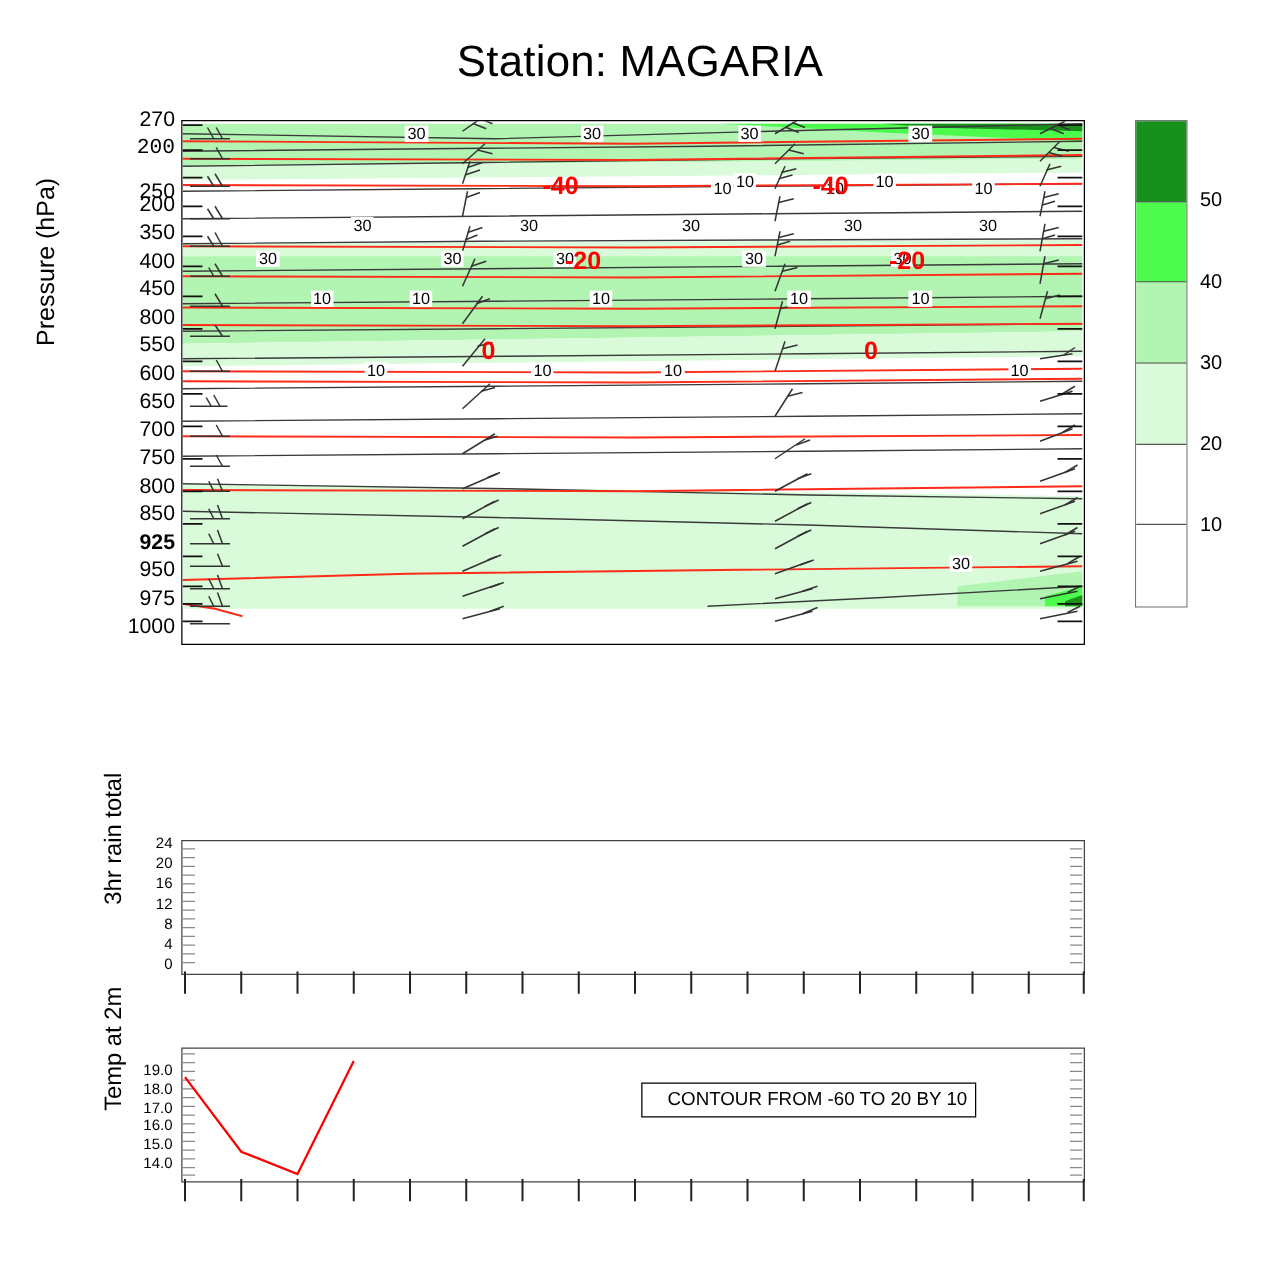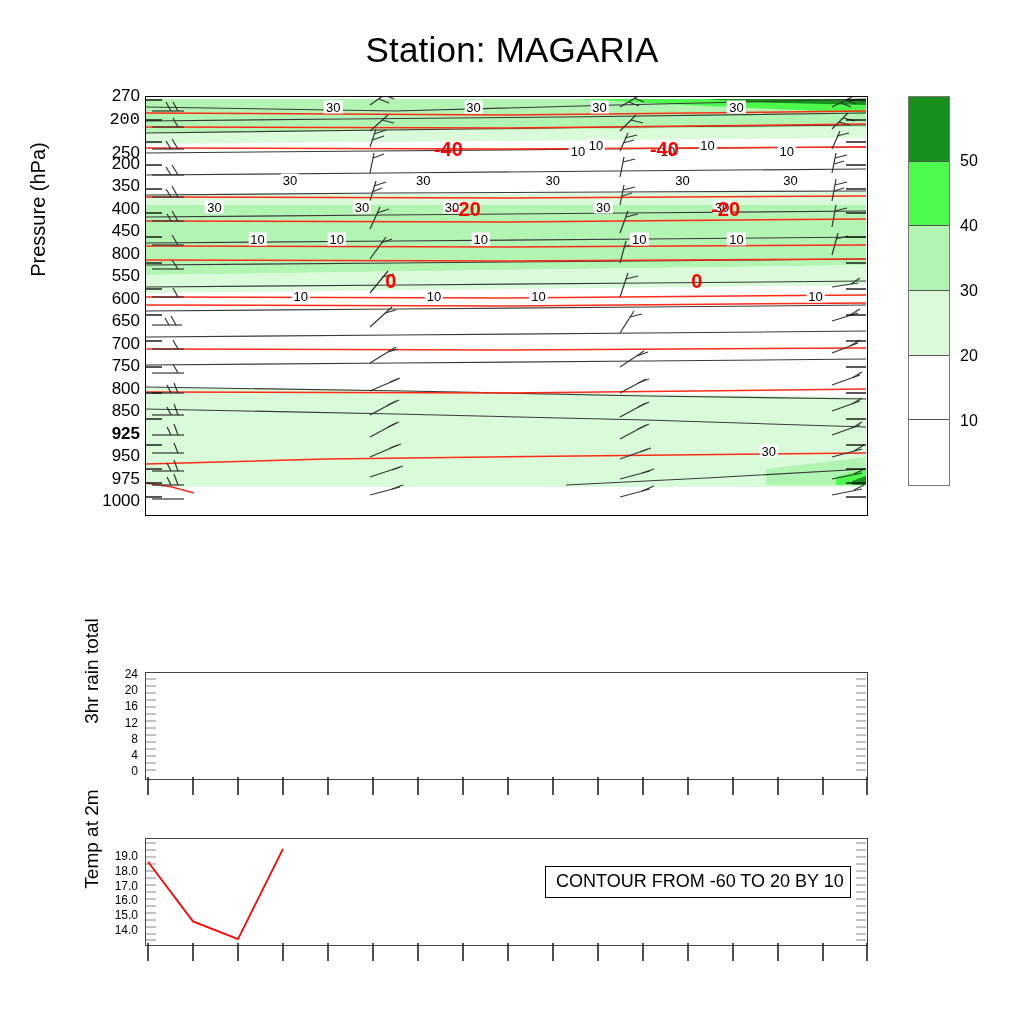--- a/index.html
+++ b/index.html
@@ -28,22 +28,22 @@
   #rainPanel{left:145px;top:672px;width:723px;height:108px;}
   #tempPanel{left:145px;top:838px;width:723px;height:108px;}
   #rainLabel{left:-8px;top:660px;width:200px;text-align:center;font-size:19px;
              transform:rotate(-90deg);transform-origin:center;}
   #tempLabel{left:-8px;top:828px;width:200px;text-align:center;font-size:19px;
              transform:rotate(-90deg);transform-origin:center;}
   .tk{position:absolute;right:0;font-size:12px;transform:translateY(-50%);
       text-align:left;white-space:nowrap;}
   #rainTicks{left:92px;top:668px;width:46px;height:116px;}
   #tempTicks{left:84px;top:834px;width:54px;height:116px;}
-  #contourNote{left:545px;top:866px;border:1px solid #000;background:#fff;
-               padding:4px 6px 5px 10px;font-size:18px;white-space:nowrap;}
+  #contourNote{left:513px;top:866px;border:1px solid #000;background:#fff;
+               padding:4px 6px 5px 20px;font-size:15px;white-space:nowrap;}
 </style>
 </head>
 <body>
 
 <div class="abs" id="title">Station: MAGARIA</div>
 
 <div class="abs" id="ylabel-main">Pressure (hPa)</div>
 <div class="abs" id="yaxis-main">
     <div class="ylab" style="top: 6px;">270</div>
     <div class="ylab" style="top: 28.5px; font-family: Liberation Mono, monospace;">200</div>

